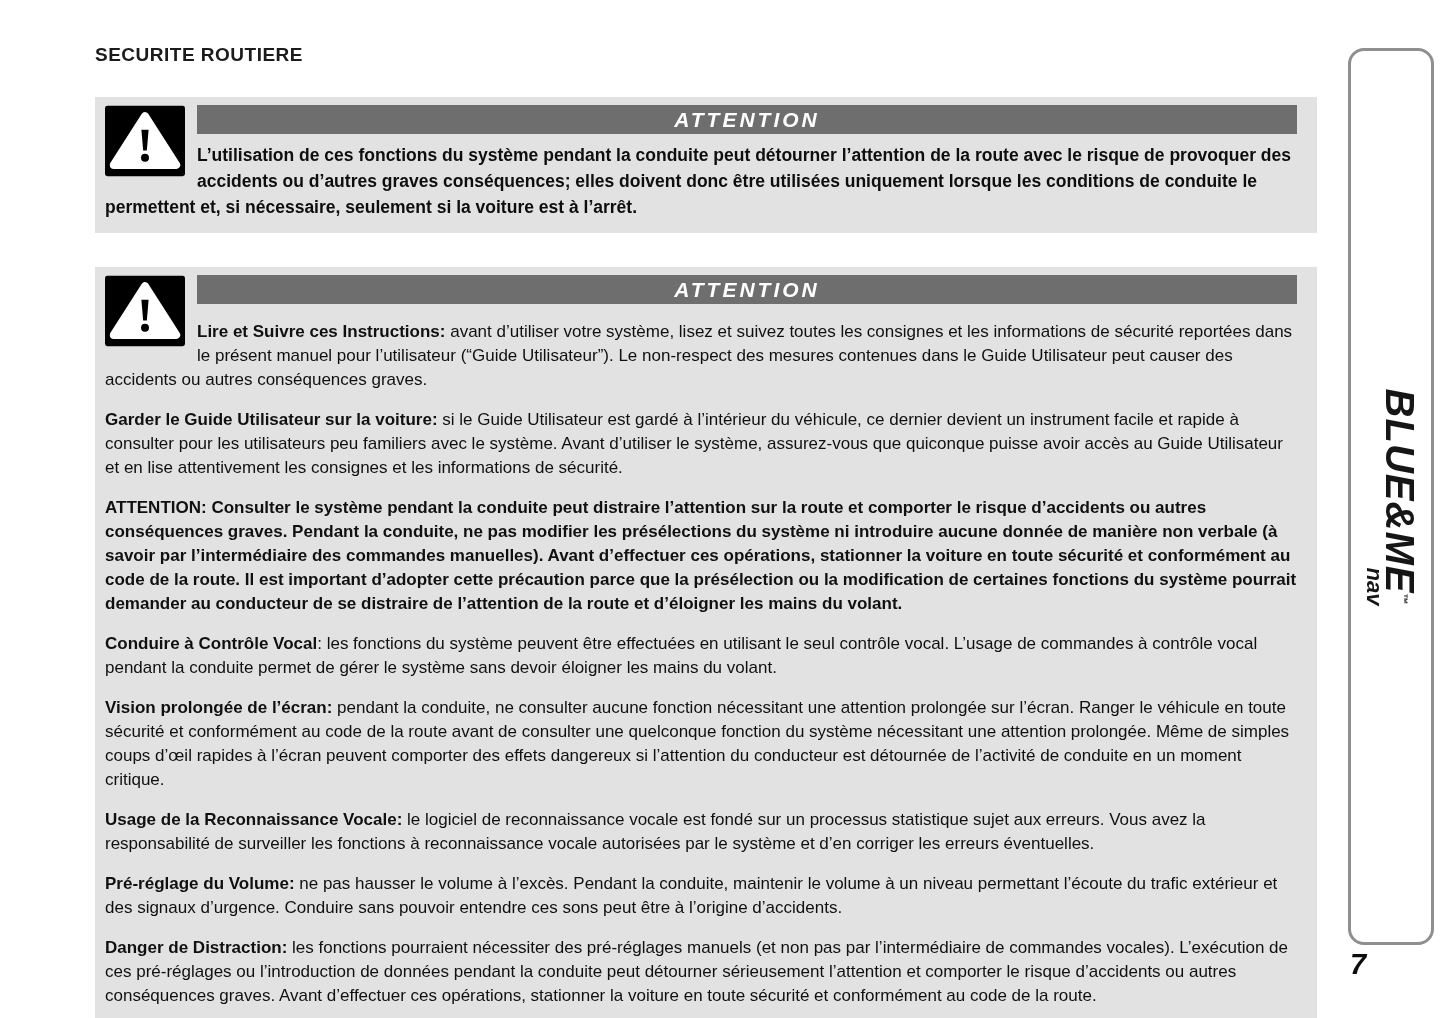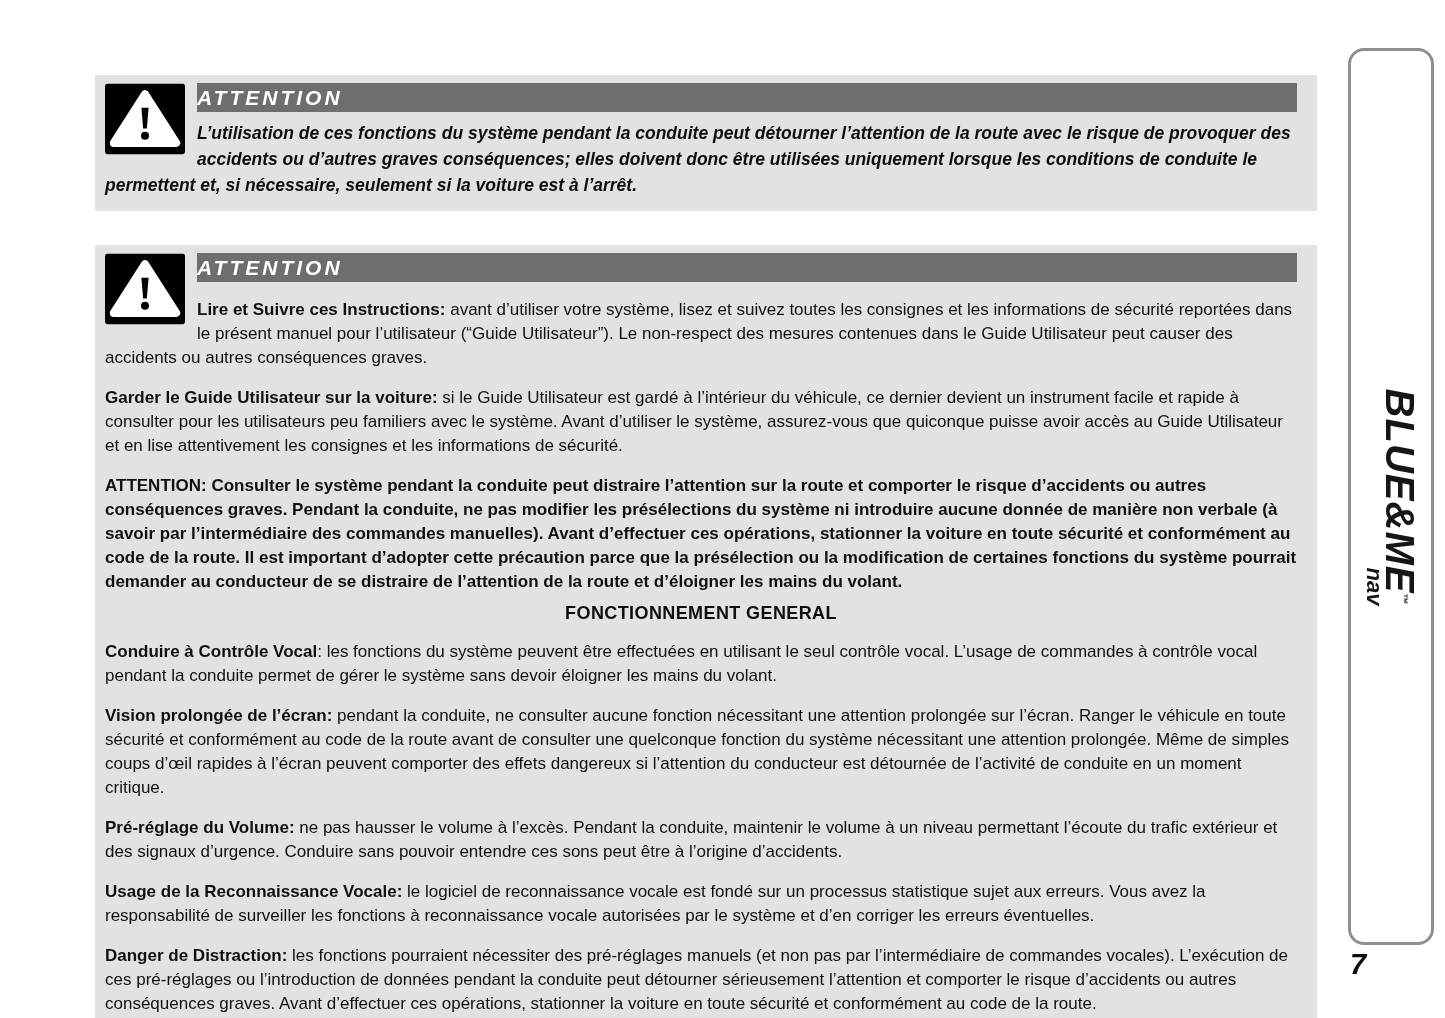--- a/index.html
+++ b/index.html
@@ -12,26 +12,26 @@
   .doc-title { font-size:19px; font-weight:bold; letter-spacing:0.5px; color:#1b1b1b; }
 
   .warning-box { background:#e2e2e2; padding:8px 20px 13px 10px; }
   .box1 { margin-top:31px; }
   .box2 { margin-top:34px; }
 
   .warn-icon { float:left; width:80px; height:72px; margin:0 12px 8px 0; display:block; }
 
   .attention-bar {
     overflow:hidden; background:#6e6e6e; height:29px; line-height:29px;
-    text-align:left; color:#ffffff; font-style:italic; font-weight:bold;
+    text-align:center; color:#ffffff; font-style:italic; font-weight:bold;
     font-size:21px; letter-spacing:3px; margin-bottom:8px;
   }
 
   .box1 .body-text {
-    font-size:17.5px; line-height:26px; font-weight:bold; font-style:italic; color:#0e0e0e;
+    font-size:17.5px; line-height:26px; font-weight:bold; color:#0e0e0e;
   }
 
   .box2 p.para { font-size:17px; line-height:24px; margin-top:16px; color:#101010; }
   .lead { font-weight:bold; }
   .section-heading {
     text-align:center; font-weight:bold; font-size:18px;
     margin:9px 0 4px 0; letter-spacing:0.4px; color:#0e0e0e;
   }
 
   .sidebar-tab {
@@ -50,20 +50,21 @@
   .page-number {
     position:absolute; left:1350px; top:948px;
     font-size:29px; font-weight:bold; font-style:italic; color:#0c0c0c;
   }
 </style>
 </head>
 <body>
 
 <div class="content">
 
+  <div class="doc-title">SECURITE ROUTIERE</div>
 
   <div class="warning-box box1">
     <svg class="warn-icon" viewBox="0 0 100 88" aria-hidden="true">
       <rect width="100" height="88" rx="3" fill="#000000"></rect>
       <path d="M50 13 L89 74 L11 74 Z" fill="#ffffff" stroke="#ffffff" stroke-width="10" stroke-linejoin="round"></path>
       <polygon points="45.5,30 54.5,30 52.3,56 47.7,56" fill="#000000"></polygon>
       <circle cx="50" cy="65" r="5" fill="#000000"></circle>
     </svg>
     <div class="attention-bar">ATTENTION</div>
     <p class="body-text">L’utilisation de ces fonctions du système pendant la conduite peut détourner l’attention de la route avec le risque de provoquer des accidents ou d’autres graves conséquences; elles doivent donc être utilisées uniquement lorsque les conditions de conduite le permettent et, si nécessaire, seulement si la voiture est à l’arrêt.</p>
@@ -77,29 +78,28 @@
       <circle cx="50" cy="65" r="5" fill="#000000"></circle>
     </svg>
     <div class="attention-bar">ATTENTION</div>
 
     <p class="para"><span class="lead">Lire et Suivre ces Instructions:</span><span> avant d’utiliser votre système, lisez et suivez toutes les consignes et les informations de sécurité reportées dans le présent manuel pour l’utilisateur (“Guide Utilisateur”). Le non-respect des mesures contenues dans le Guide Utilisateur peut causer des accidents ou autres conséquences graves.</span></p>
 
     <p class="para"><span class="lead">Garder le Guide Utilisateur sur la voiture:</span><span> si le Guide Utilisateur est gardé à l’intérieur du véhicule, ce dernier devient un instrument facile et rapide à consulter pour les utilisateurs peu familiers avec le système. Avant d’utiliser le système, assurez-vous que quiconque puisse avoir accès au Guide Utilisateur et en lise attentivement les consignes et les informations de sécurité.</span></p>
 
     <p class="para"><span class="lead">ATTENTION: Consulter le système pendant la conduite peut distraire l’attention sur la route et comporter le risque d’accidents ou autres conséquences graves. Pendant la conduite, ne pas modifier les présélections du système ni introduire aucune donnée de manière non verbale (à savoir par l’intermédiaire des commandes manuelles). Avant d’effectuer ces opérations, stationner la voiture en toute sécurité et conformément au code de la route. Il est important d’adopter cette précaution parce que la présélection ou la modification de certaines fonctions du système pourrait demander au conducteur de se distraire de l’attention de la route et d’éloigner les mains du volant.</span><span></span></p>
 
-    <div class="section-heading">FONCTIONNEMENT GENERAL</div>
 
     <p class="para"><span class="lead">Conduire à Contrôle Vocal</span><span>: les fonctions du système peuvent être effectuées en utilisant le seul contrôle vocal. L’usage de commandes à contrôle vocal pendant la conduite permet de gérer le système sans devoir éloigner les mains du volant.</span></p>
 
     <p class="para"><span class="lead">Vision prolongée de l’écran:</span><span> pendant la conduite, ne consulter aucune fonction nécessitant une attention prolongée sur l’écran. Ranger le véhicule en toute sécurité et conformément au code de la route avant de consulter une quelconque fonction du système nécessitant une attention prolongée. Même de simples coups d’œil rapides à l’écran peuvent comporter des effets dangereux si l’attention du conducteur est détournée de l’activité de conduite en un moment critique.</span></p>
 
+    <p class="para"><span class="lead">Usage de la Reconnaissance Vocale:</span><span> le logiciel de reconnaissance vocale est fondé sur un processus statistique sujet aux erreurs. Vous avez la responsabilité de surveiller les fonctions à reconnaissance vocale autorisées par le système et d’en corriger les erreurs éventuelles.</span></p>
+
     <p class="para"><span class="lead">Pré-réglage du Volume:</span><span> ne pas hausser le volume à l’excès. Pendant la conduite, maintenir le volume à un niveau permettant l’écoute du trafic extérieur et des signaux d’urgence. Conduire sans pouvoir entendre ces sons peut être à l’origine d’accidents.</span></p>
-
-    <p class="para"><span class="lead">Usage de la Reconnaissance Vocale:</span><span> le logiciel de reconnaissance vocale est fondé sur un processus statistique sujet aux erreurs. Vous avez la responsabilité de surveiller les fonctions à reconnaissance vocale autorisées par le système et d’en corriger les erreurs éventuelles.</span></p>
 
     <p class="para"><span class="lead">Danger de Distraction:</span><span> les fonctions pourraient nécessiter des pré-réglages manuels (et non pas par l’intermédiaire de commandes vocales). L’exécution de ces pré-réglages ou l’introduction de données pendant la conduite peut détourner sérieusement l’attention et comporter le risque d’accidents ou autres conséquences graves. Avant d’effectuer ces opérations, stationner la voiture en toute sécurité et conformément au code de la route.</span></p>
   </div>
 
 </div>
 
 <div class="sidebar-tab">
   <div class="brand-wrap">
     <div class="brand-line1"><span>BLUE&amp;ME</span><span class="brand-tm">™</span></div>
     <div class="brand-line2">nav</div>

